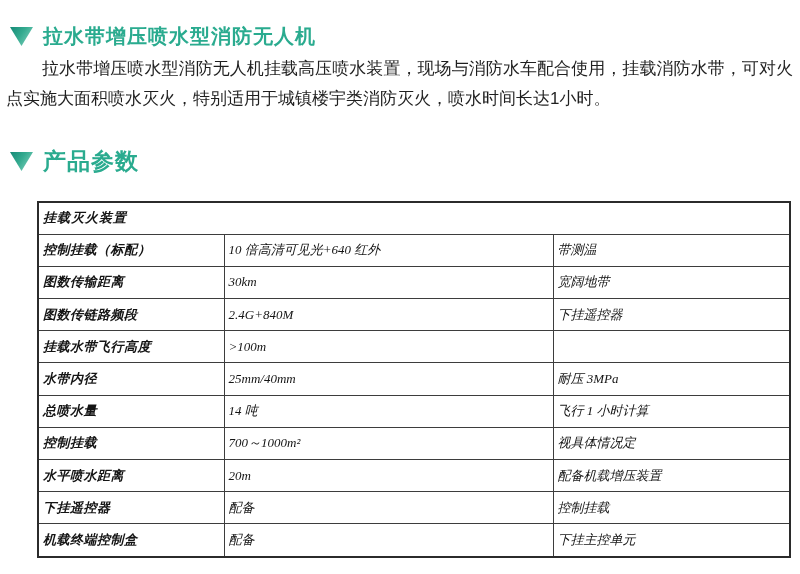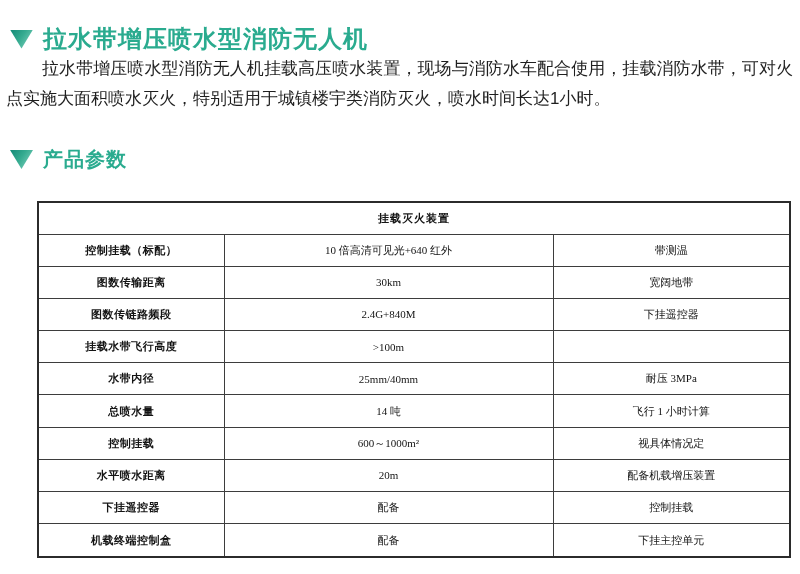--- a/index.html
+++ b/index.html
@@ -28,22 +28,22 @@
     height: 19px;
     background: linear-gradient(125deg, #148a76 0%, #35ab90 45%, #8ed8c6 100%);
     clip-path: polygon(0 0, 100% 0, 50% 100%);
     flex: 0 0 auto;
   }
   .section-heading h1, .section-heading h2 {
     font-weight: bold;
     color: var(--accent);
     letter-spacing: 1px;
   }
-  .section-heading h1 { font-size: 24px; }
-  .section-heading h2 { font-size: 20px; text-align: right; }
+  .section-heading h1 { font-size: 20px; }
+  .section-heading h2 { font-size: 23px; text-align: right; }
   .intro {
     position: absolute;
     top: 54px;
     left: 6px;
     width: 787px;
     font-size: 17px;
     line-height: 30px;
     text-align: justify;
     text-indent: 36px;
     color: #1f1f1f;
@@ -53,26 +53,26 @@
     border-collapse: collapse;
     table-layout: fixed;
     width: 752px;
     height: 357px;
     border: 2px solid var(--border-out);
     font-family: "Liberation Serif", "DejaVu Serif", serif;
     color: #141414;
   }
   table.spec td {
     border: 1px solid var(--border-in);
-    text-align: center;
     vertical-align: middle;
-    font-size: 11px;
+    font-size: 13px;
     padding: 0 4px;
     overflow: hidden;
     white-space: nowrap;
+    font-style: italic;
   }
   tr.tbl-header-row { height: 32px; }
   td.tbl-header {
     font-weight: bold;
     font-size: 18px;
     padding-right: 148px; 
     letter-spacing: 1px;
   }
   td.label-cell { font-weight: bold; letter-spacing: 0.5px; }
 </style>
@@ -129,21 +129,21 @@
           <td>25mm/40mm</td>
           <td>耐压 3MPa</td>
         </tr>
         <tr>
           <td class="label-cell">总喷水量</td>
           <td>14 吨</td>
           <td>飞行 1 小时计算</td>
         </tr>
         <tr>
           <td class="label-cell">控制挂载</td>
-          <td>600～1000m²</td>
+          <td>700～1000m²</td>
           <td>视具体情况定</td>
         </tr>
         <tr>
           <td class="label-cell">水平喷水距离</td>
           <td>20m</td>
           <td>配备机载增压装置</td>
         </tr>
         <tr>
           <td class="label-cell">下挂遥控器</td>
           <td>配备</td>

